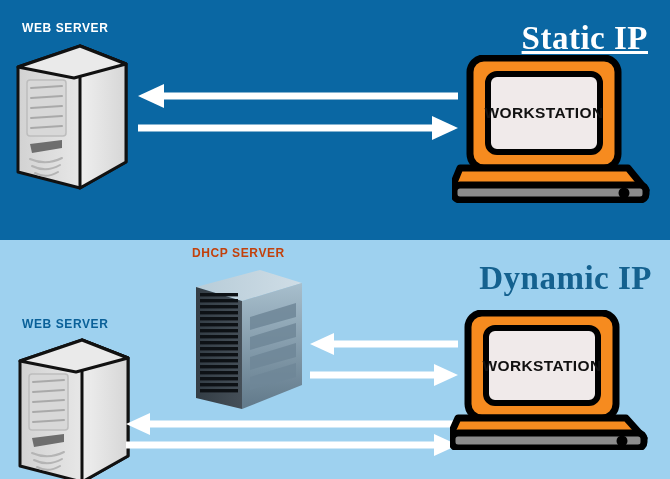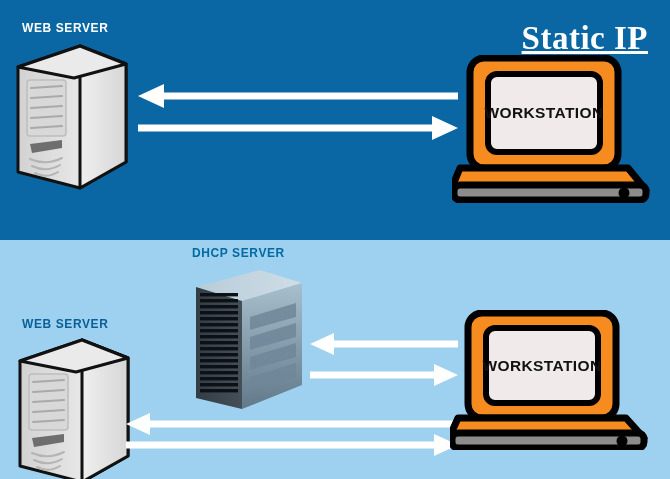--- a/index.html
+++ b/index.html
@@ -58,21 +58,21 @@
     position: absolute;
     font-family: "Liberation Sans", sans-serif;
     font-weight: bold;
     font-size: 12px;
     letter-spacing: 0.6px;
     white-space: nowrap;
     line-height: 1;
   }
   #label-web-server-top { left: 22px;  top: 22px;  color: #ffffff; }
   #label-web-server-bottom { left: 22px; top: 318px; color: #0a6098; }
-  #label-dhcp-server { left: 192px; top: 247px; color: #0369a1; }
+  #label-dhcp-server { left: 192px; top: 247px; color: #c2410c; }
 
   
   .art {
     position: absolute;
     display: block;
   }
 
   
   .arrow { position: absolute; }
 </style>
@@ -143,20 +143,21 @@
     <path d="M8 113 L176 113 L194 135 L-1 135 Z" fill="#f68b1f" stroke="#000" stroke-width="7" stroke-linejoin="round"></path>
 
     <rect x="2" y="130" width="192" height="15" rx="6" fill="#8c8c8c" stroke="#000" stroke-width="7"></rect>
     <circle cx="172" cy="138" r="5.5" fill="#000"></circle>
   </svg>
 
   <div class="panel" id="panel-dynamic"></div>
 
   <div class="device-label" id="label-dhcp-server">DHCP SERVER</div>
 
+  <div class="ip-heading" id="dynamic-ip-heading">Dynamic IP</div>
 
   <div class="device-label" id="label-web-server-bottom">WEB SERVER</div>
 
   <svg class="art" style="left:190px; top:265px;" width="118" height="155" viewBox="0 0 118 155">
     <defs>
       <linearGradient id="towerTop" x1="0" y1="0" x2="1" y2="0">
         <stop offset="0%" stop-color="#b7ccd8"></stop>
         <stop offset="100%" stop-color="#cfdde6"></stop>
       </linearGradient>
       <linearGradient id="towerSide" x1="0" y1="0" x2="0" y2="1">

